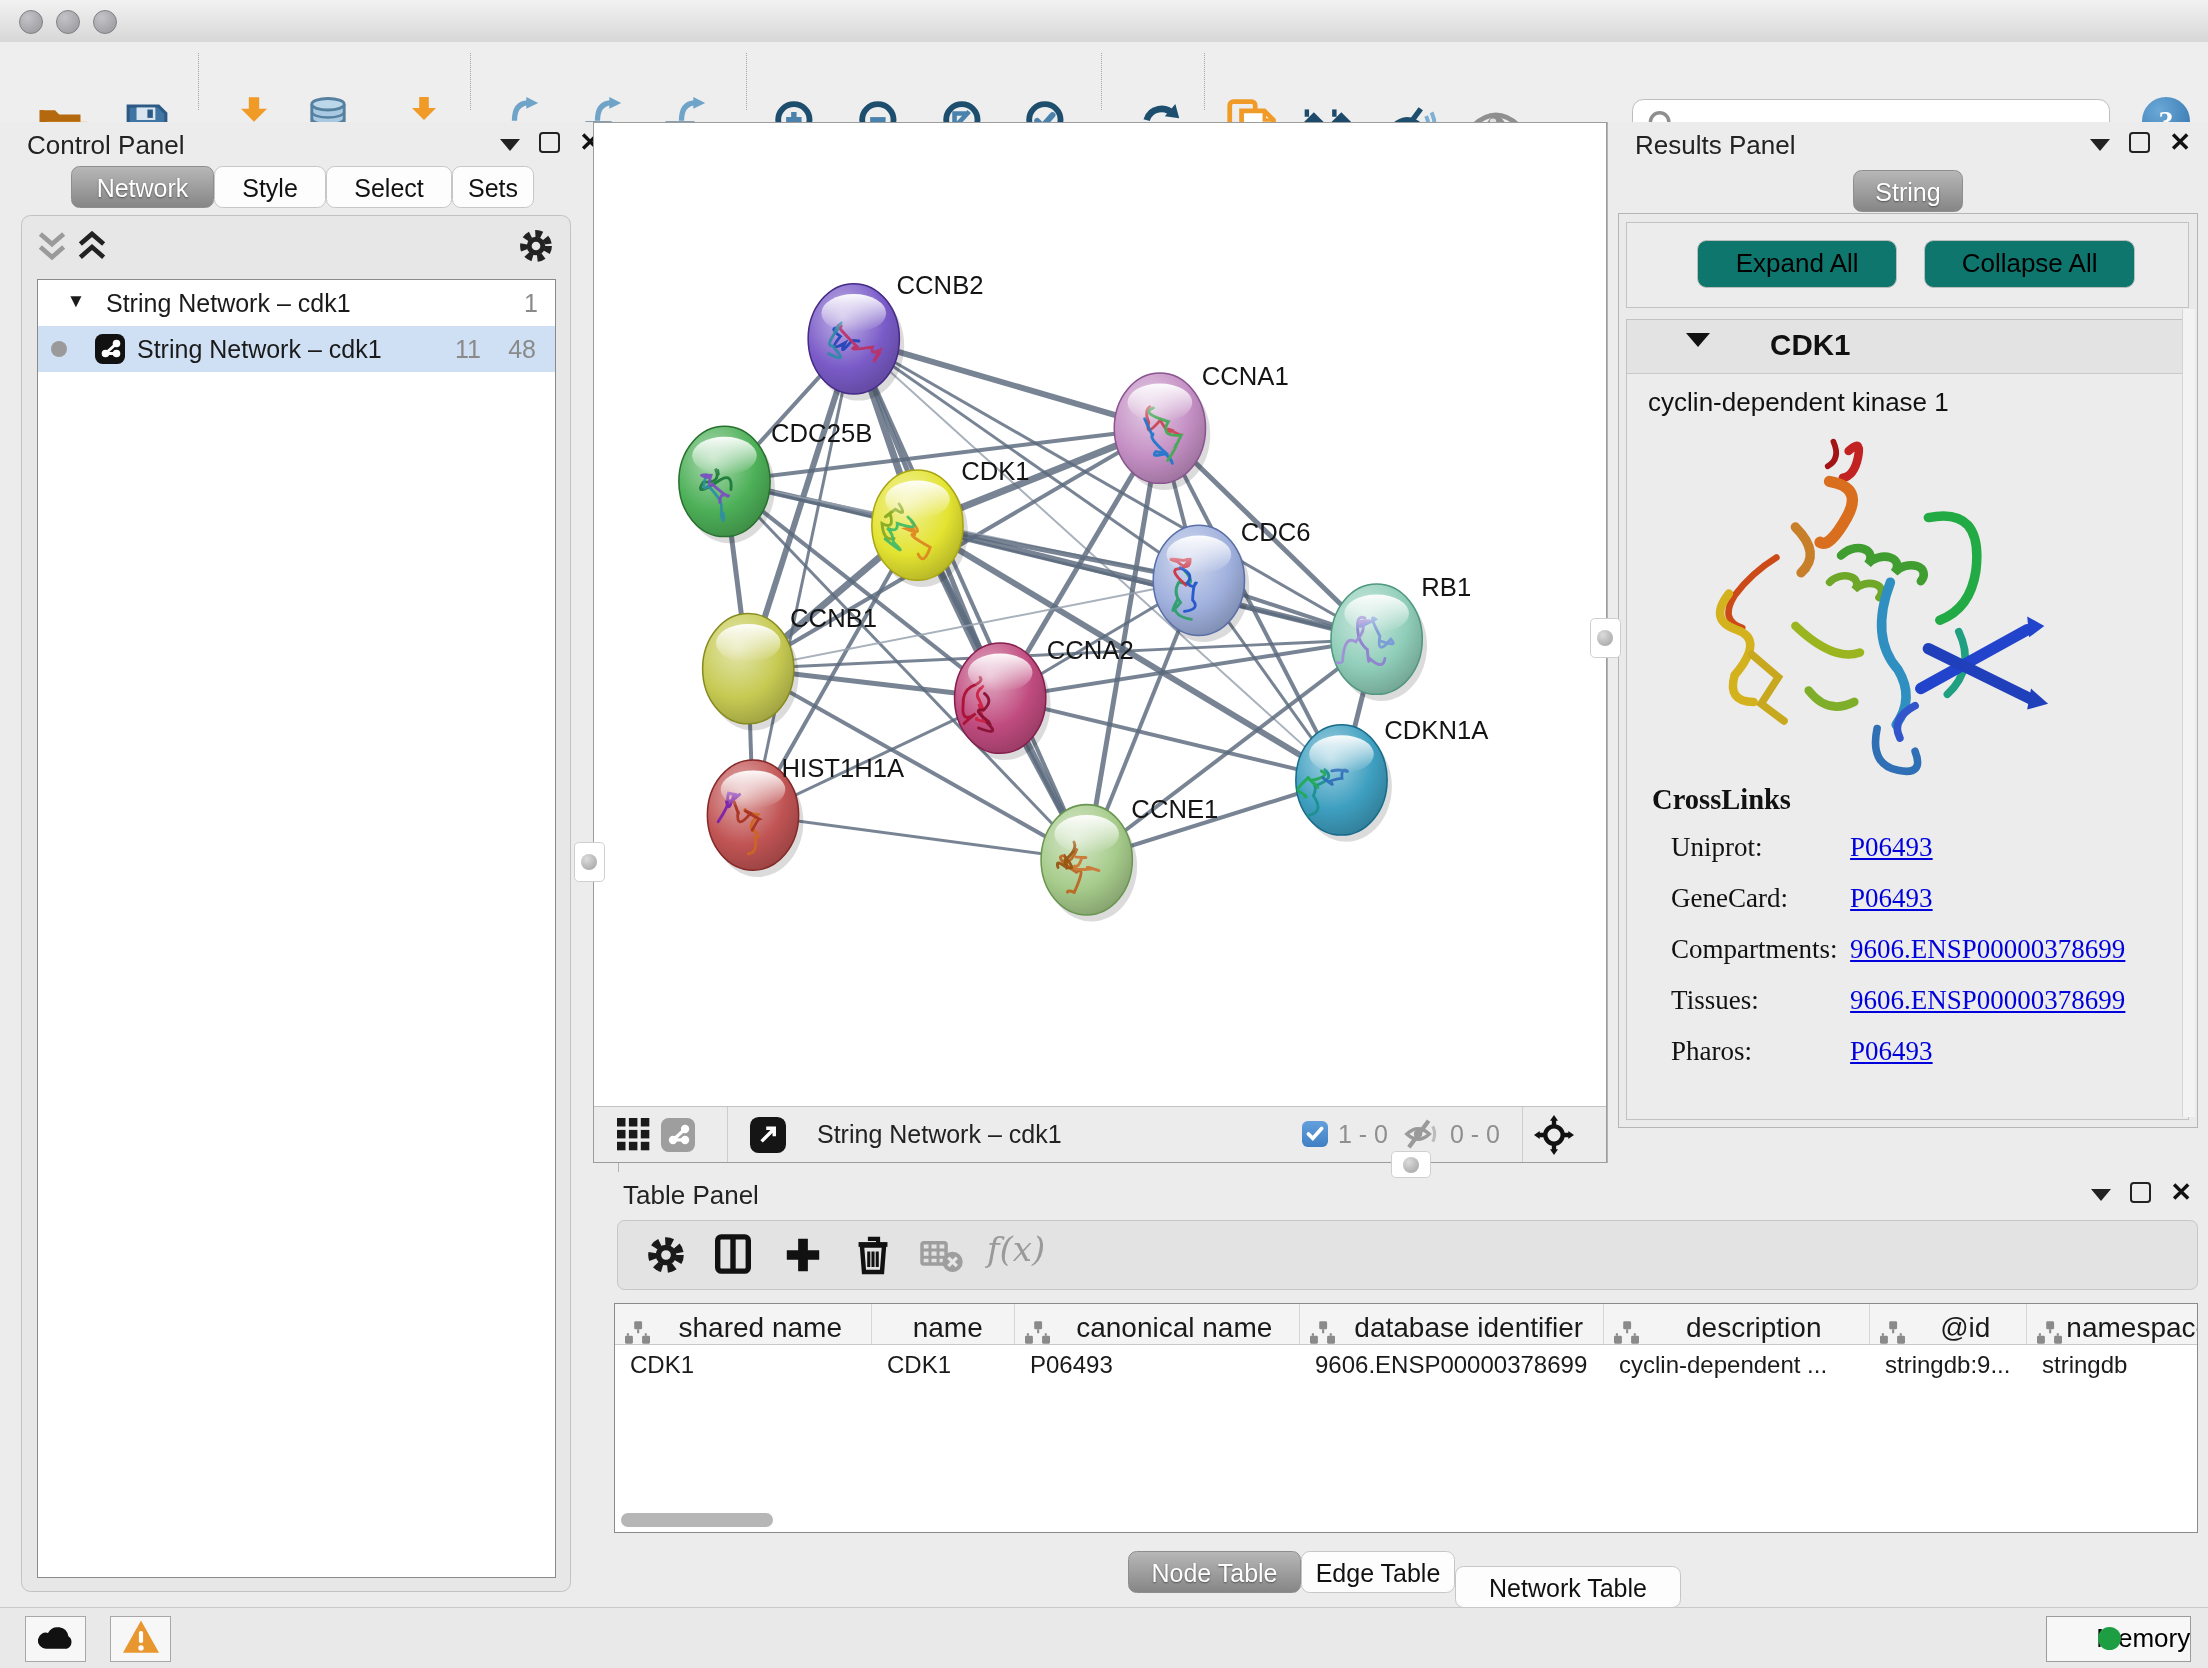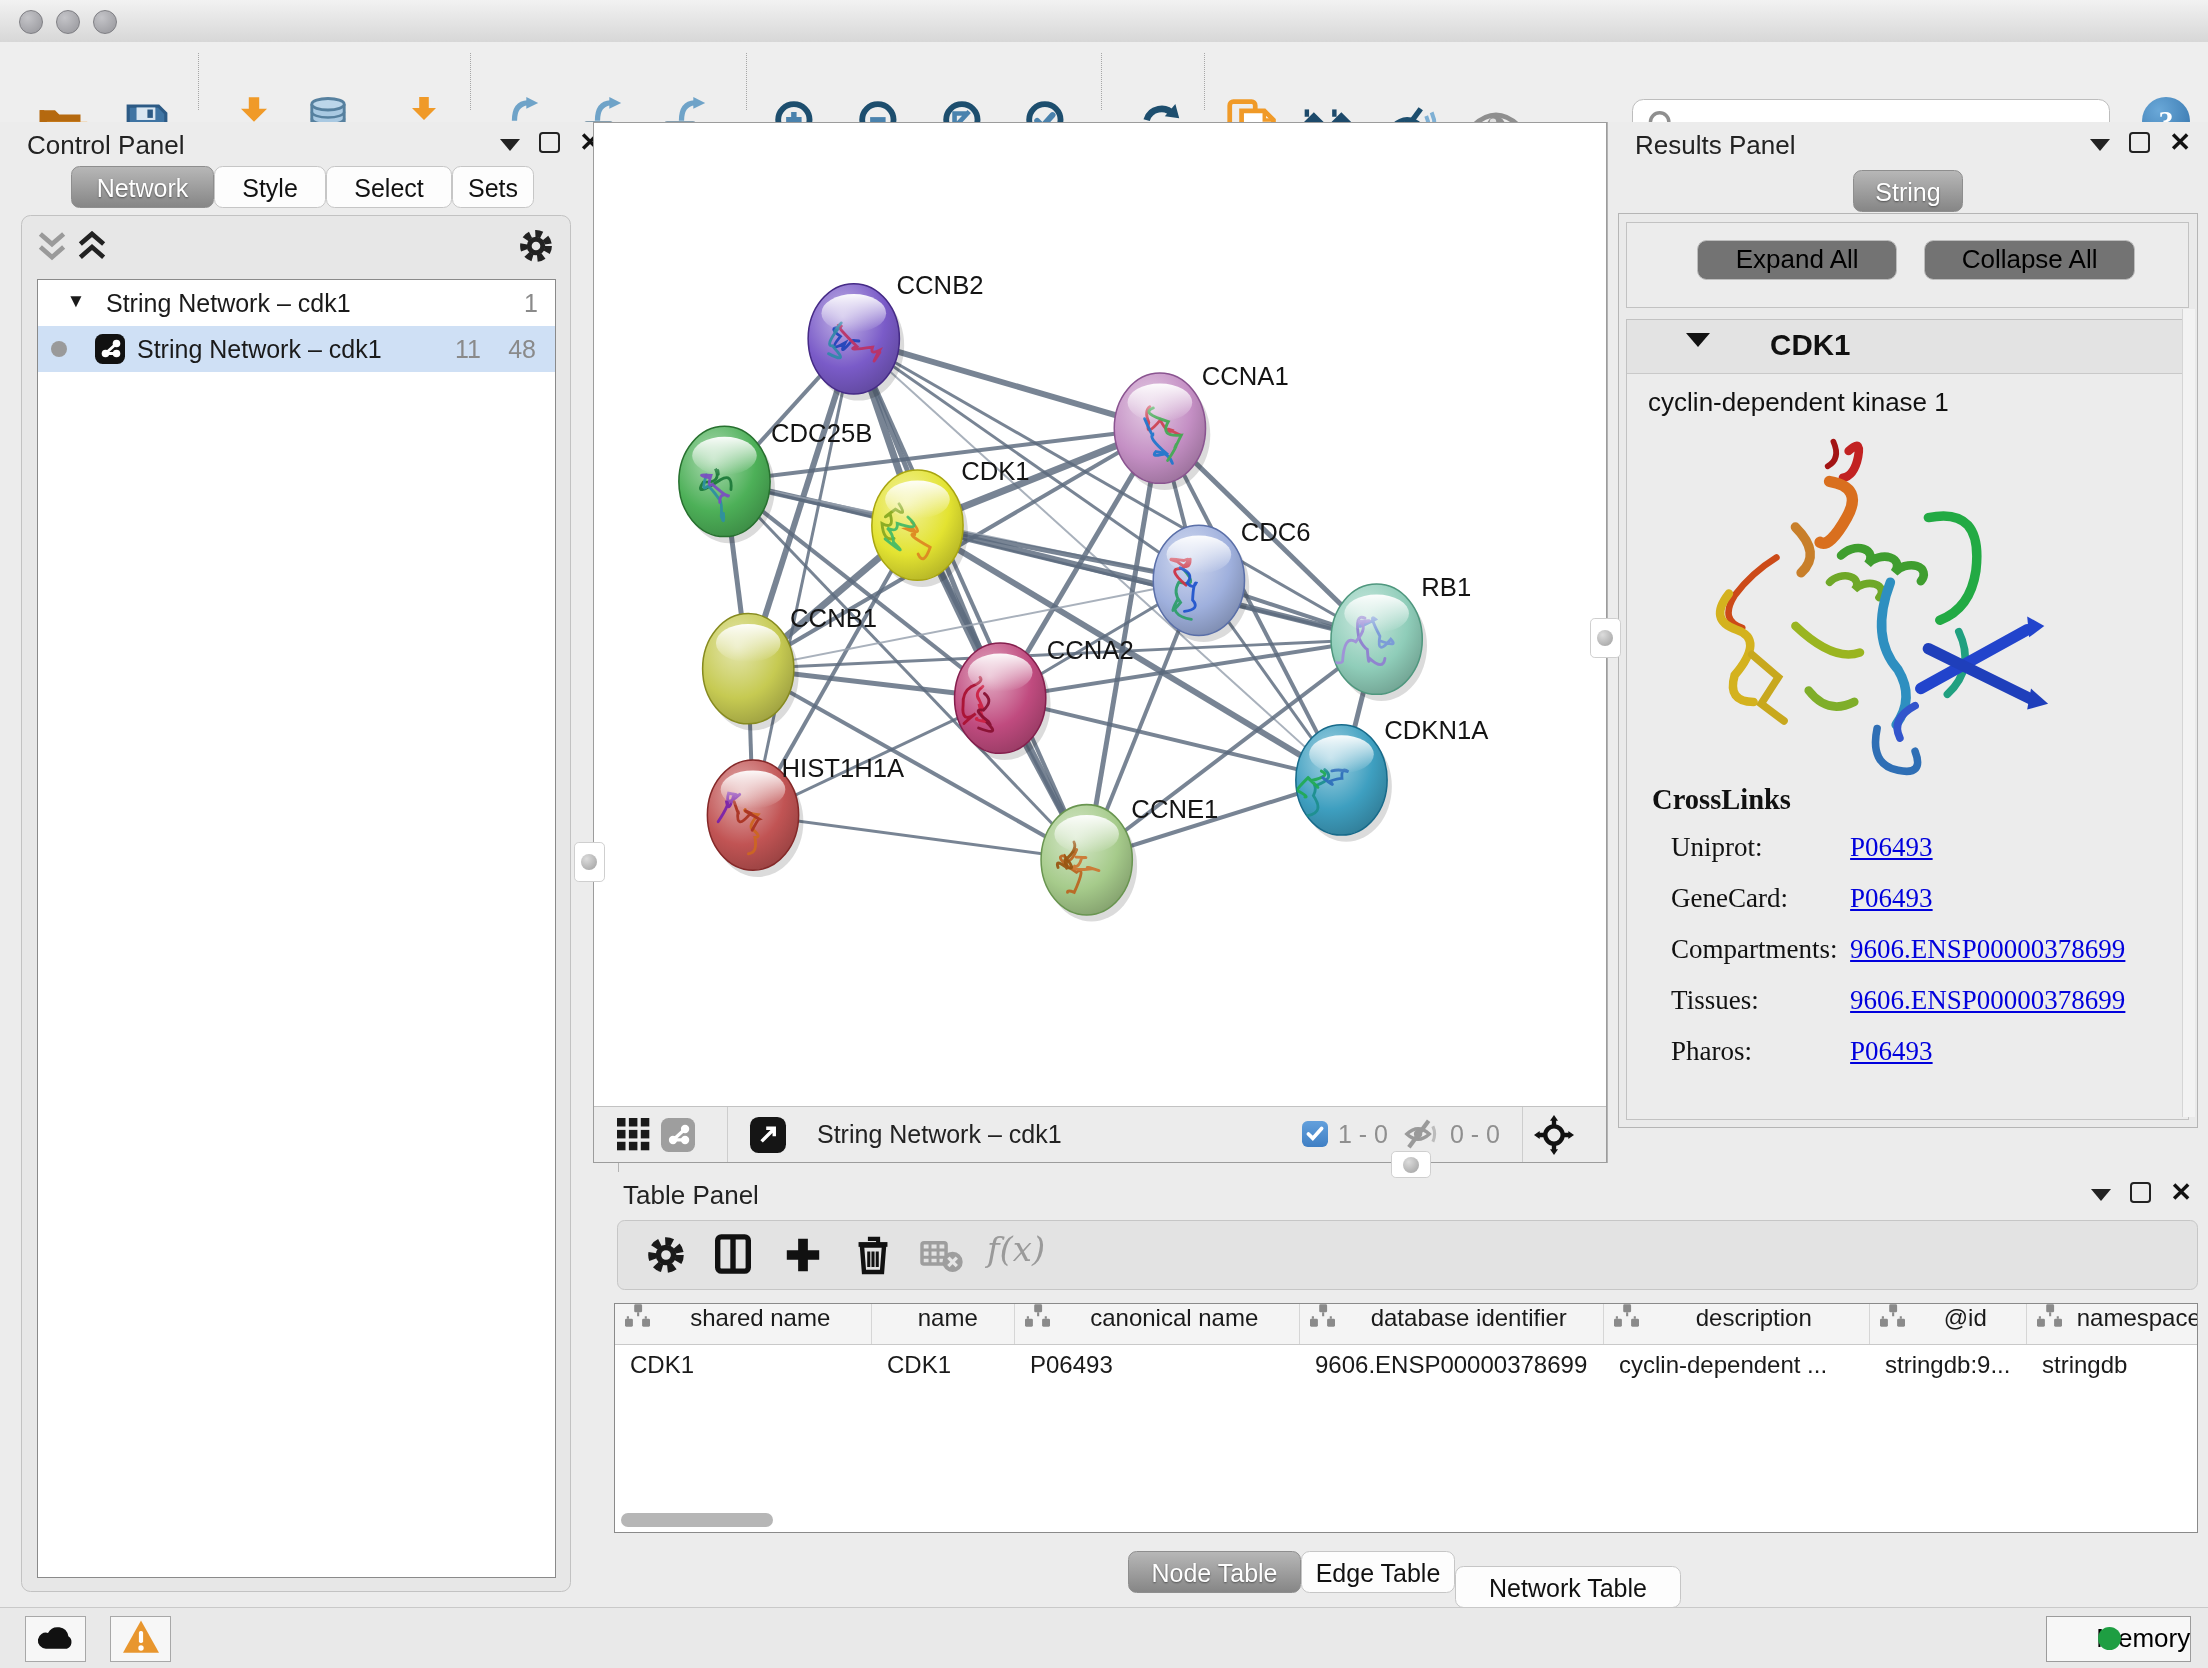--- a/index.html
+++ b/index.html
@@ -64,21 +64,21 @@
   .nb-blackbtn{position:absolute;top:9.5px;width:36px;height:36px;background:#151515;border-radius:8.6px}
   .checkbox{position:absolute;width:26px;height:26px;border-radius:5.7px;
     background:linear-gradient(#63a0dc,#3f7fc4)}
   
   .rpanel{left:1607px;top:122px;width:601px;height:1041px;background:#ececec;
     border-left:1px solid #b3b3b3;box-sizing:border-box}
   .r-box{position:absolute;left:9.5px;top:91px;width:580px;height:915px;background:#eaeaea;
     border:1px solid #b5b5b5;box-sizing:border-box}
   .r-btnbox{position:absolute;left:7.6px;top:7.6px;width:563px;height:86px;background:#ececec;
     border:1px solid #c2c2c2;box-sizing:border-box}
-  .r-btn{position:absolute;top:17px;height:40px;background:#737373;border:1px solid #bdbdbd;
+  .r-btn{position:absolute;top:17px;height:48px;background:#0f766e;border:1px solid #bdbdbd;
     border-radius:9.5px;font-size:26px;font-family:"Liberation Sans",sans-serif;cursor:pointer}
   .r-gene-box{position:absolute;left:7.6px;top:105px;width:563px;height:801px;background:#ececec;
     border:1px solid #c2c2c2;box-sizing:border-box}
   .r-gene-head{position:absolute;left:0;top:0;width:100%;height:53px;background:#e3e3e3;
     border-bottom:1px solid #c9c9c9}
   .r-gene-title{position:absolute;left:143px;top:7.6px;font-size:29.5px;font-weight:bold;color:#111}
   .r-desc{position:absolute;left:21px;top:67px;font-size:26px;color:#111}
   .cl-title{position:absolute;left:25px;top:464px;font-size:28.5px;font-weight:bold;
     font-family:"Liberation Serif",serif;color:#111}
   .cl-rows{position:absolute;left:44px;top:502px;width:514px;
@@ -92,21 +92,21 @@
   .tpanel{left:593px;top:1172px;width:1616px;height:436px;background:#ececec}
   .t-toolbar{position:absolute;left:24px;top:48px;width:1581px;height:70px;background:#e3e3e3;
     border:1px solid #c6c6c6;border-radius:7.6px;box-sizing:border-box}
   .t-toolbar .ti{position:absolute;top:13.3px}
   .fx{font-family:"DejaVu Serif",serif;font-style:italic;font-size:34px;color:#9a9a9a}
   .tbl{position:absolute;left:21px;top:131px;width:1584px;height:230px;background:#fff;
     border:1.9px solid #8a8a8a;box-sizing:border-box;overflow:hidden}
   .tbl-head{position:absolute;left:0;top:0;height:40px;display:flex;background:#f4f4f4;
     border-bottom:1px solid #c9c9c9}
   .th{position:relative;height:40px;border-right:1px solid #d6d6d6;box-sizing:border-box;
-    display:flex;align-items:flex-start;font-size:24px;color:#1a1a1a}
+    display:flex;align-items:flex-end;font-size:28px;color:#1a1a1a}
   .th .lbl{flex:1;text-align:center;white-space:nowrap;overflow:hidden}
   .tbl-row{position:absolute;left:0;top:40px;height:42px;display:flex;font-size:24px}
   .td{box-sizing:border-box;padding-left:15px;line-height:42px;white-space:nowrap;overflow:hidden}
   .hscroll{position:absolute;left:5.7px;bottom:4.8px;width:152px;height:14.3px;border-radius:7.6px;
     background:#b6b6b6}
   .t-tabs .tab{top:0}
   
   .statusbar{left:0;top:1607px;width:2208px;height:61px;background:#e9e9e9;
     border-top:1px solid #c9c9c9}
   .sb-btn{position:absolute;top:7.6px;width:61px;height:46px;background:#f7f7f7;

